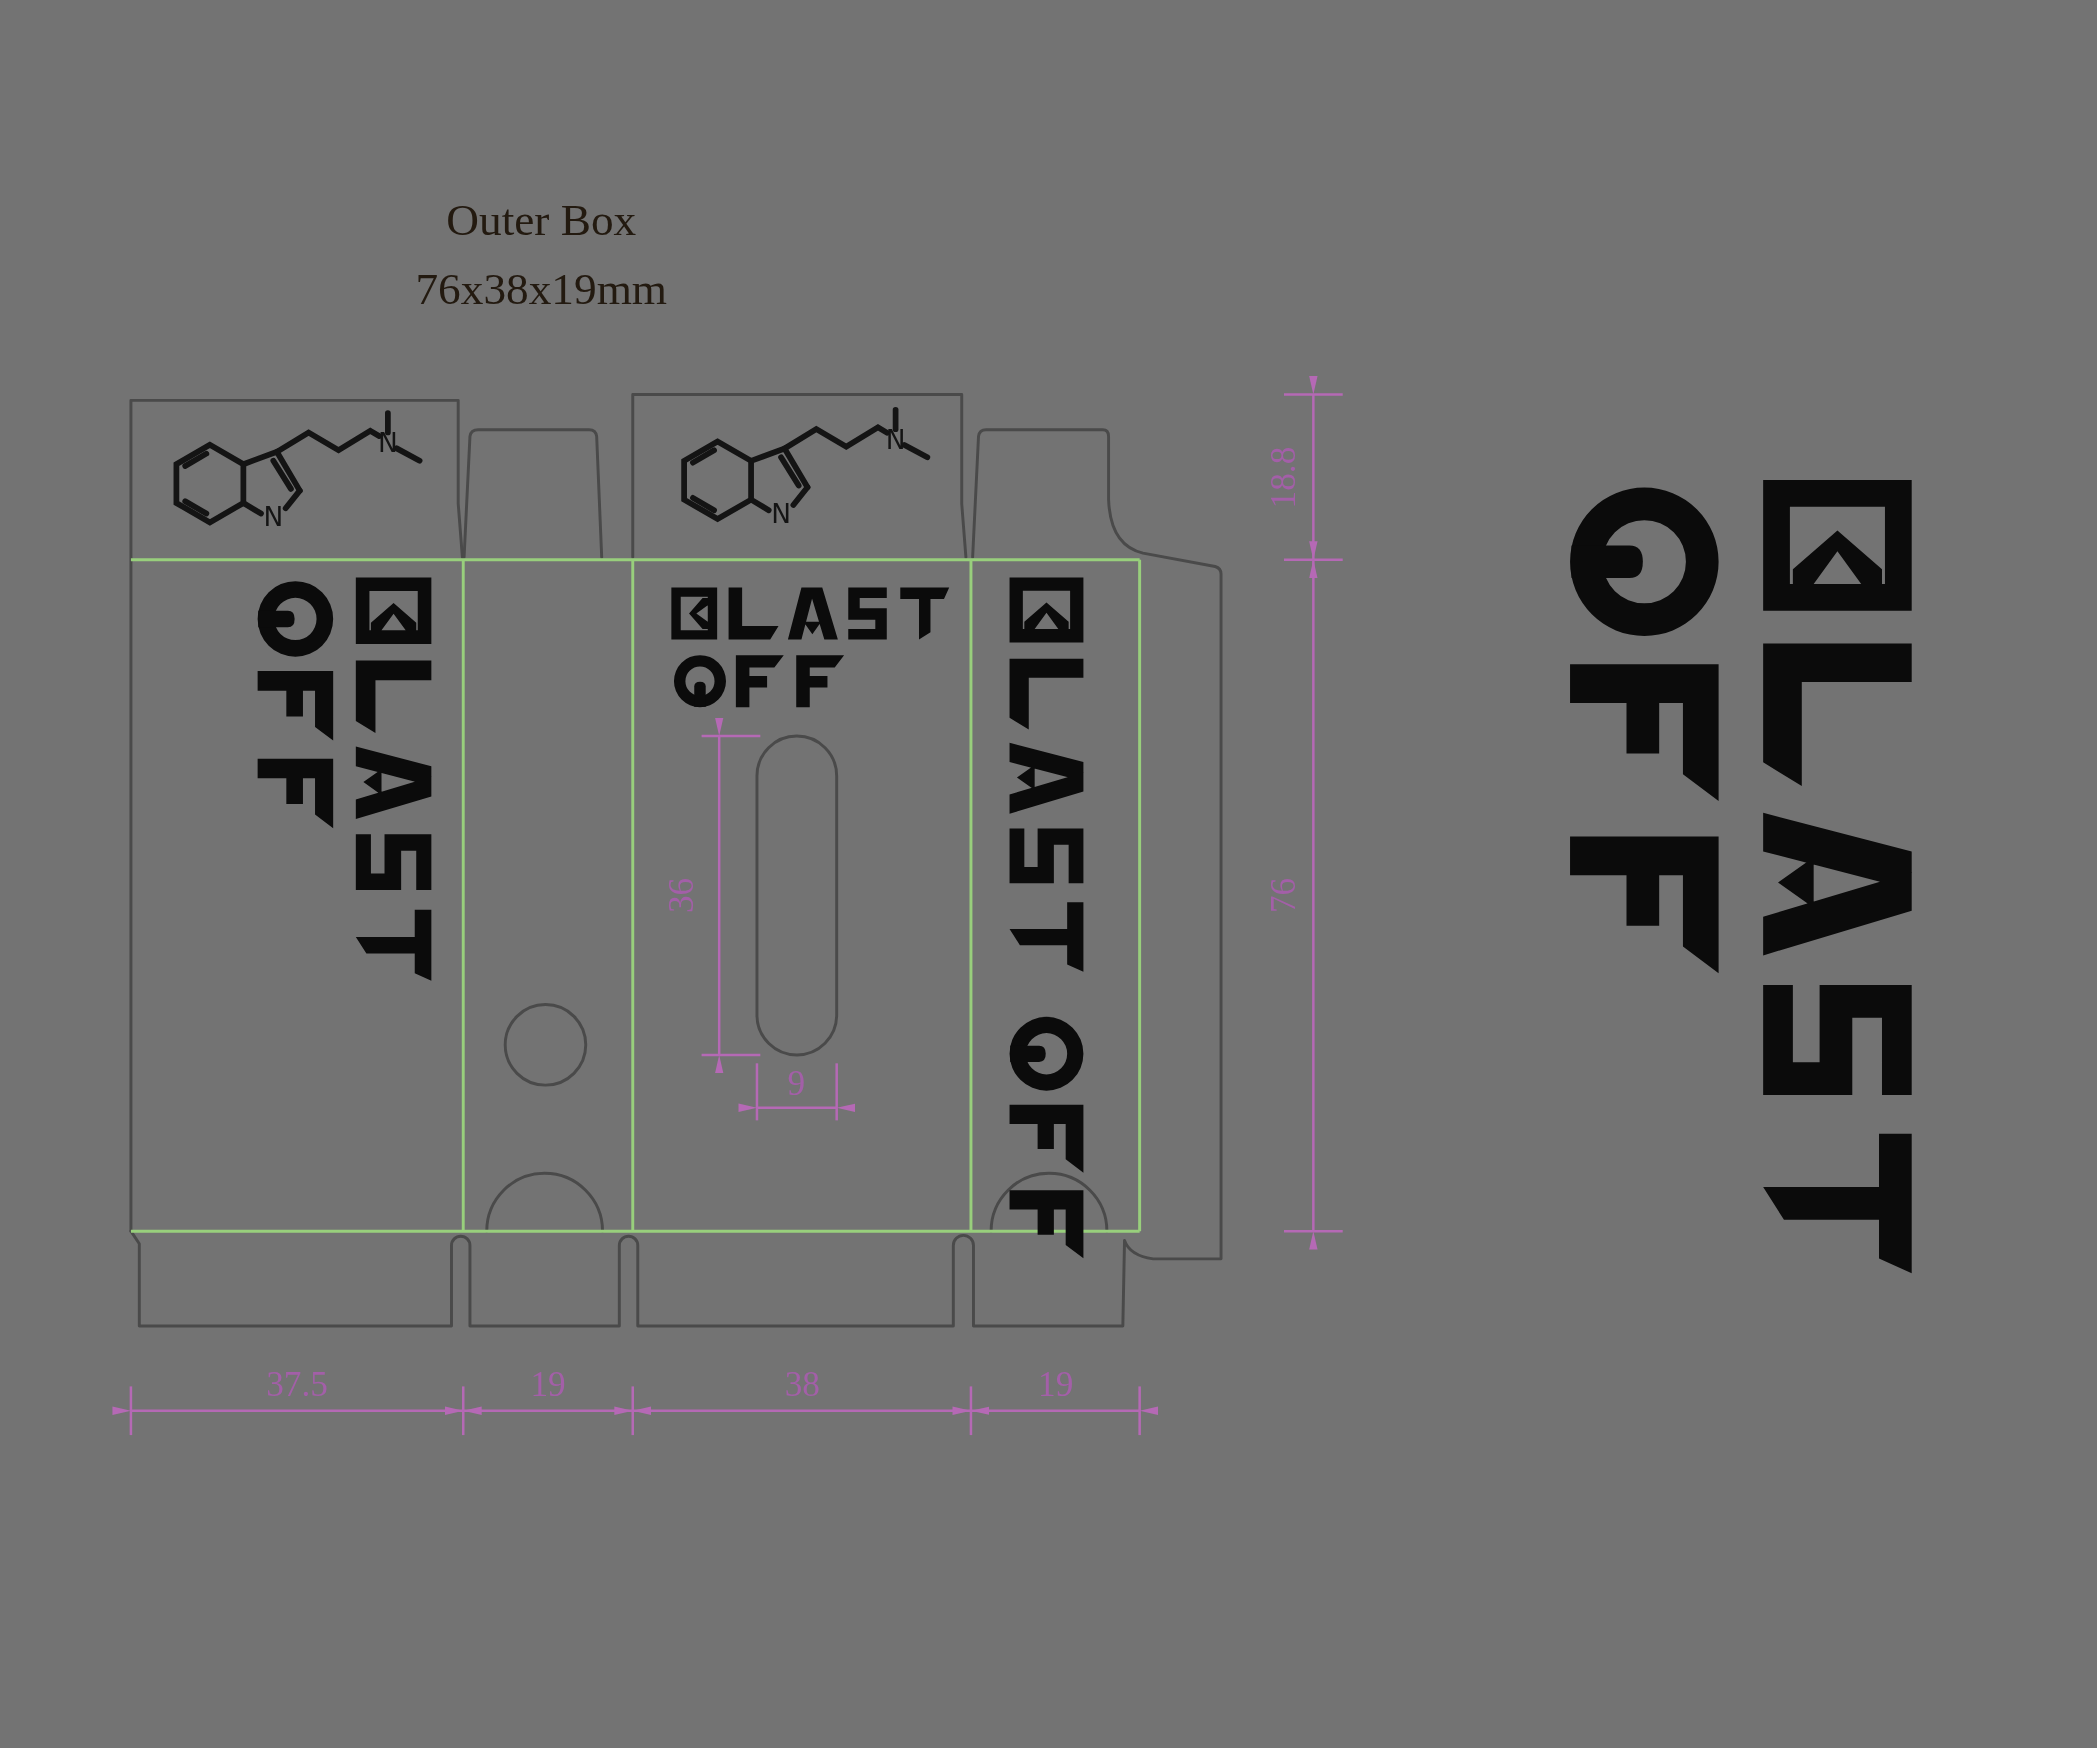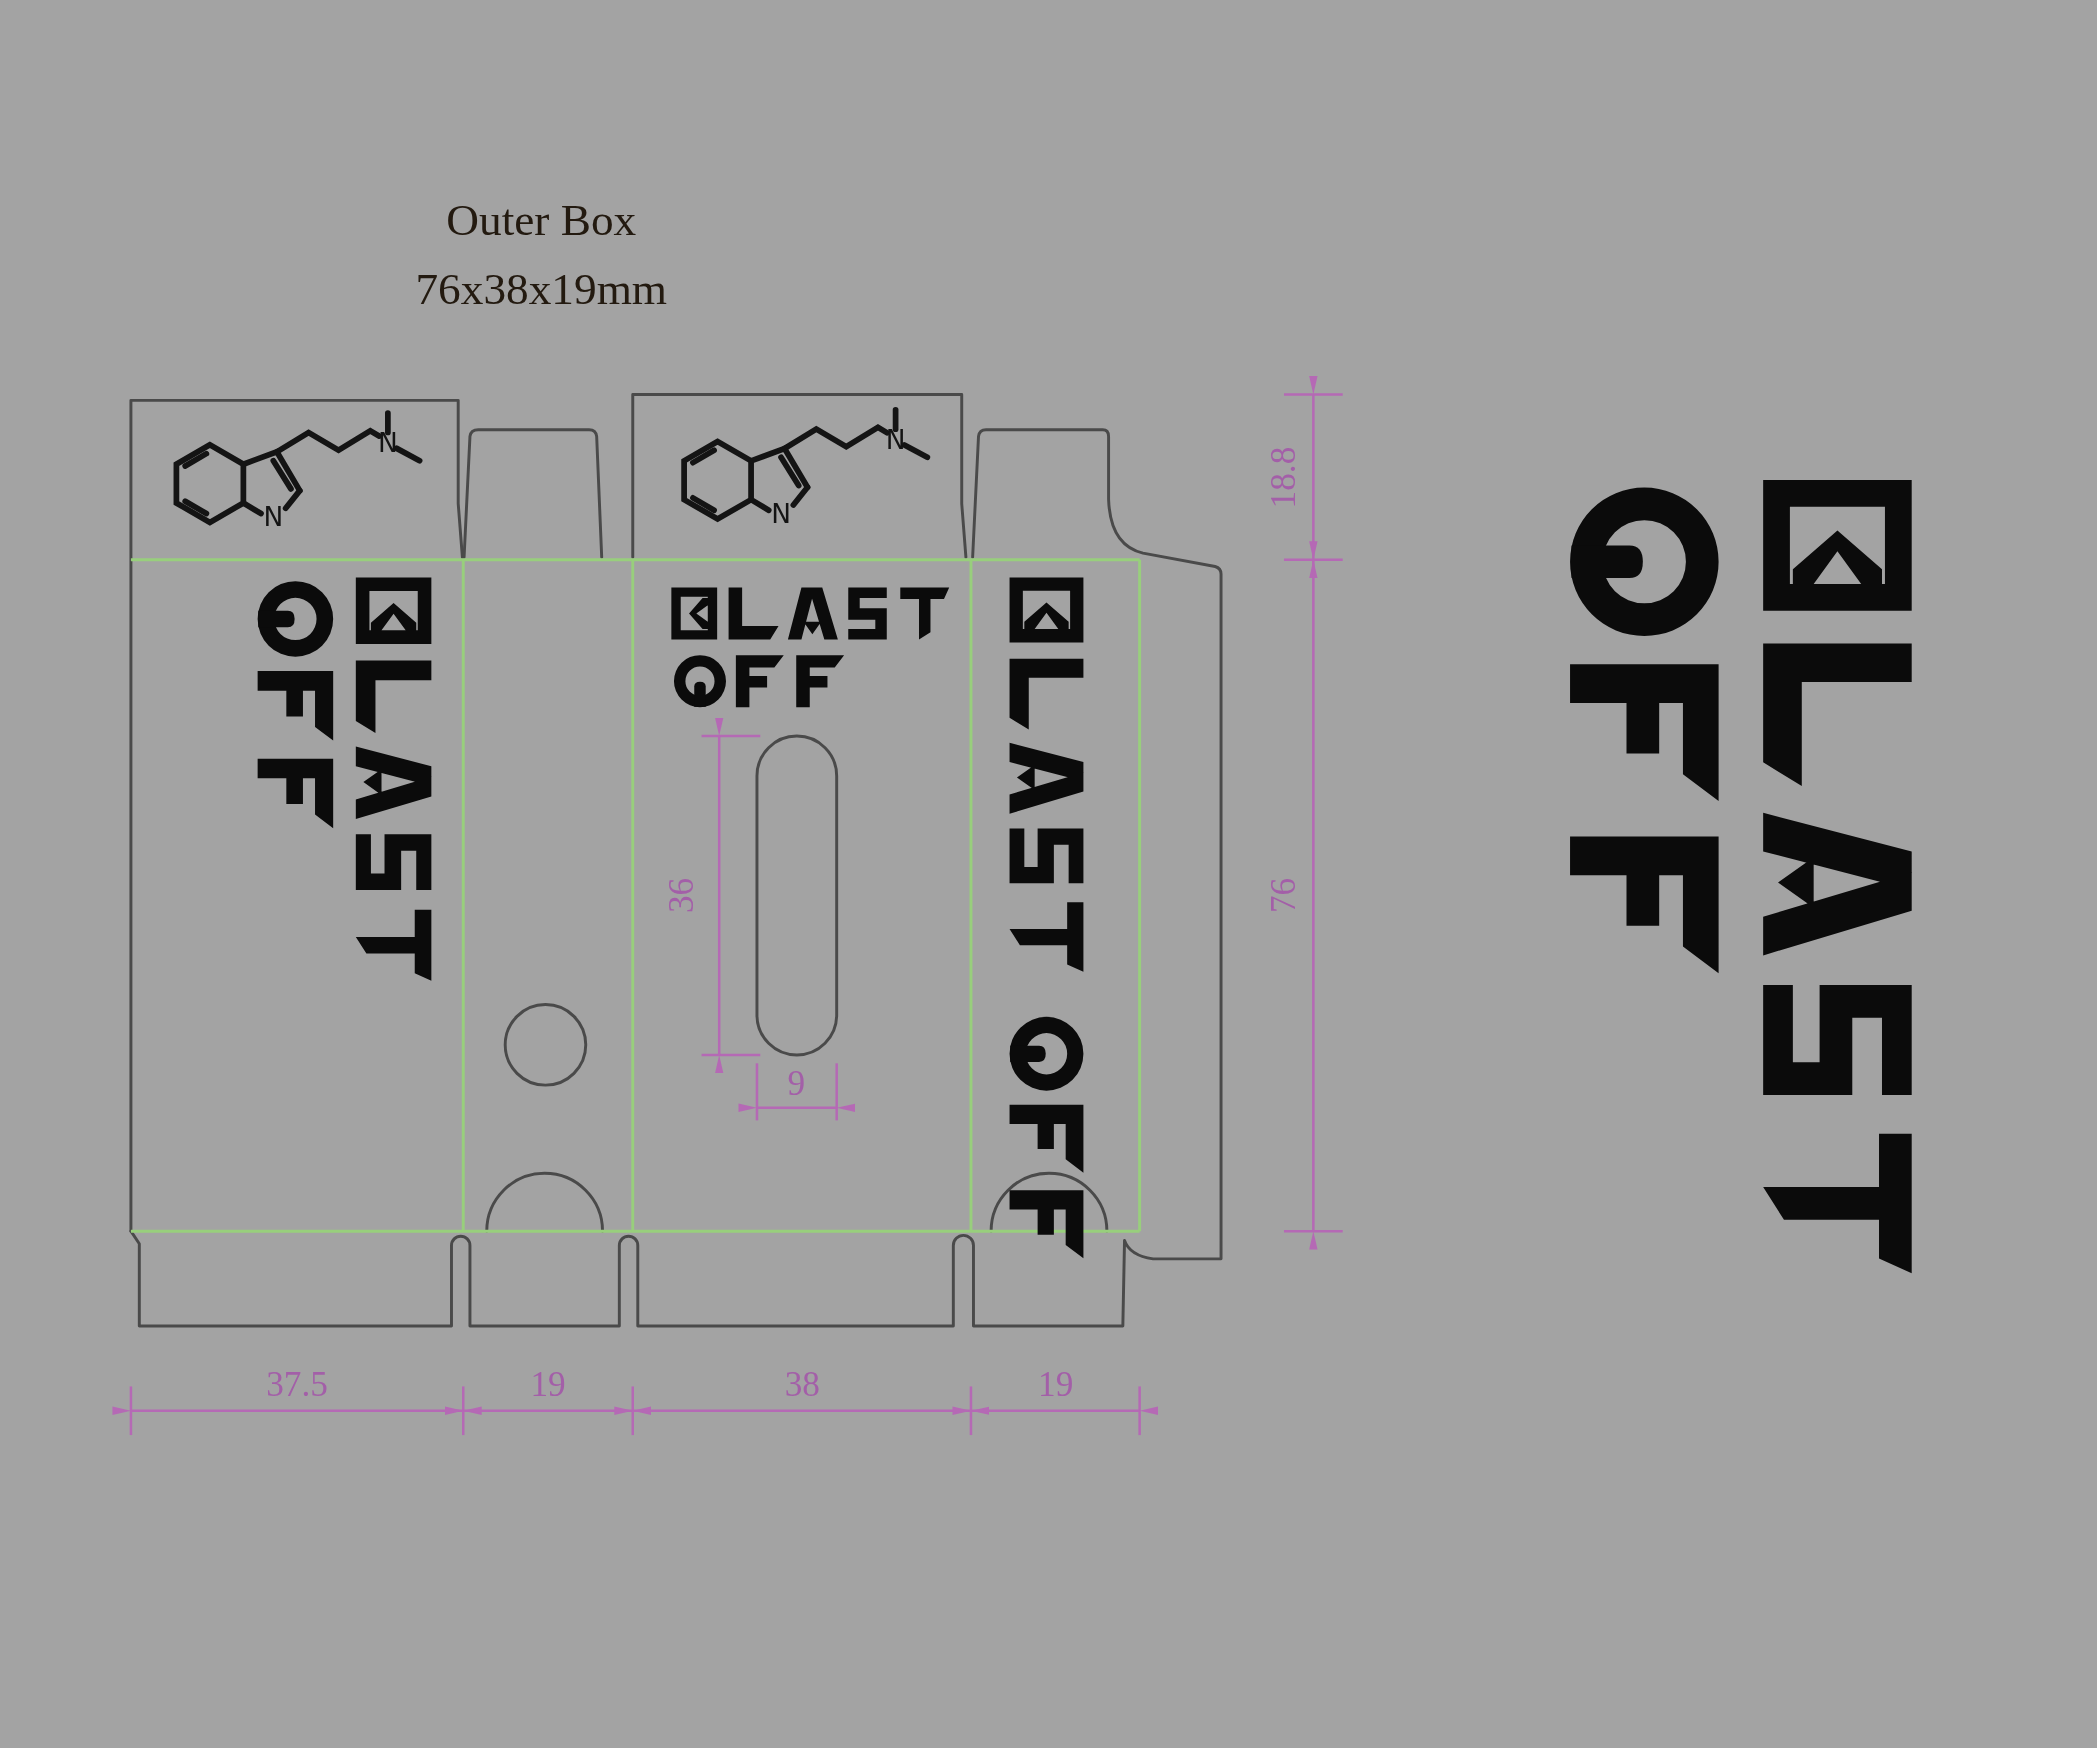--- a/index.html
+++ b/index.html
@@ -1,16 +1,16 @@
 <!DOCTYPE html>
 <html style="font-size:13.4px"><head>
 <meta charset="utf-8">
 <style>
   html,body{margin:0;padding:0;background:#ffffff;}
-  .stage{position:relative;width:2098px;height:1749px;background:#a3a3a3;overflow:hidden;
+  .stage{position:relative;width:2098px;height:1749px;background:#737373;overflow:hidden;
          font-family:"Liberation Serif", serif;}
   svg{position:absolute;left:0;top:0;}
   .cut{stroke:#4a4a4a;stroke-width:3.5;fill:none;stroke-linejoin:round;stroke-linecap:round;}
   .fold{stroke:#98cf7c;stroke-width:3.5;fill:none;}
   .dim{stroke:#b569b5;stroke-width:3;fill:none;}
   .dimtxt{fill:#a35fa8;font-family:"Liberation Serif",serif;font-size:42px;}
   .titletxt{fill:#231a10;font-family:"Liberation Serif",serif;font-size:54px;}
   .ink{fill:#0b0b0b;}
   .bond{stroke:#141414;stroke-width:6.5;fill:none;stroke-linecap:round;}
   .atom{fill:#141414;font-family:"DejaVu Sans",sans-serif;font-size:30px;}

